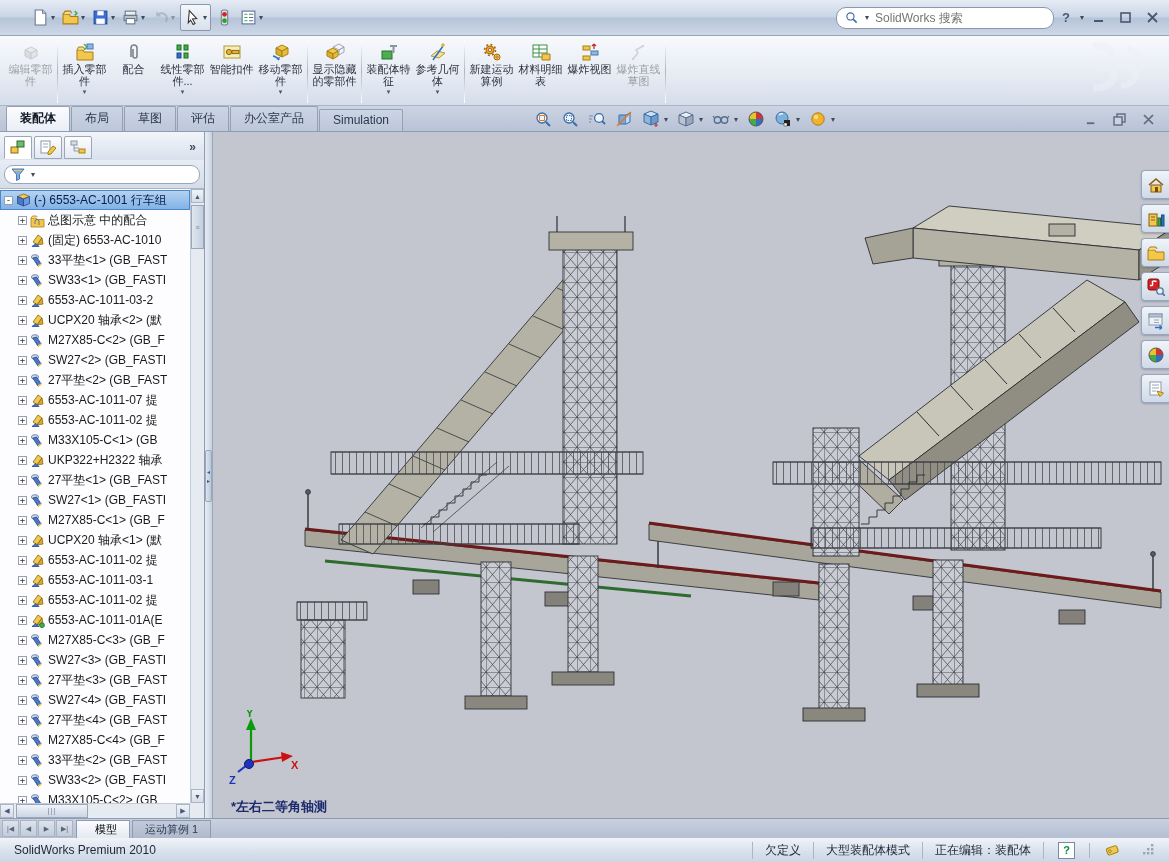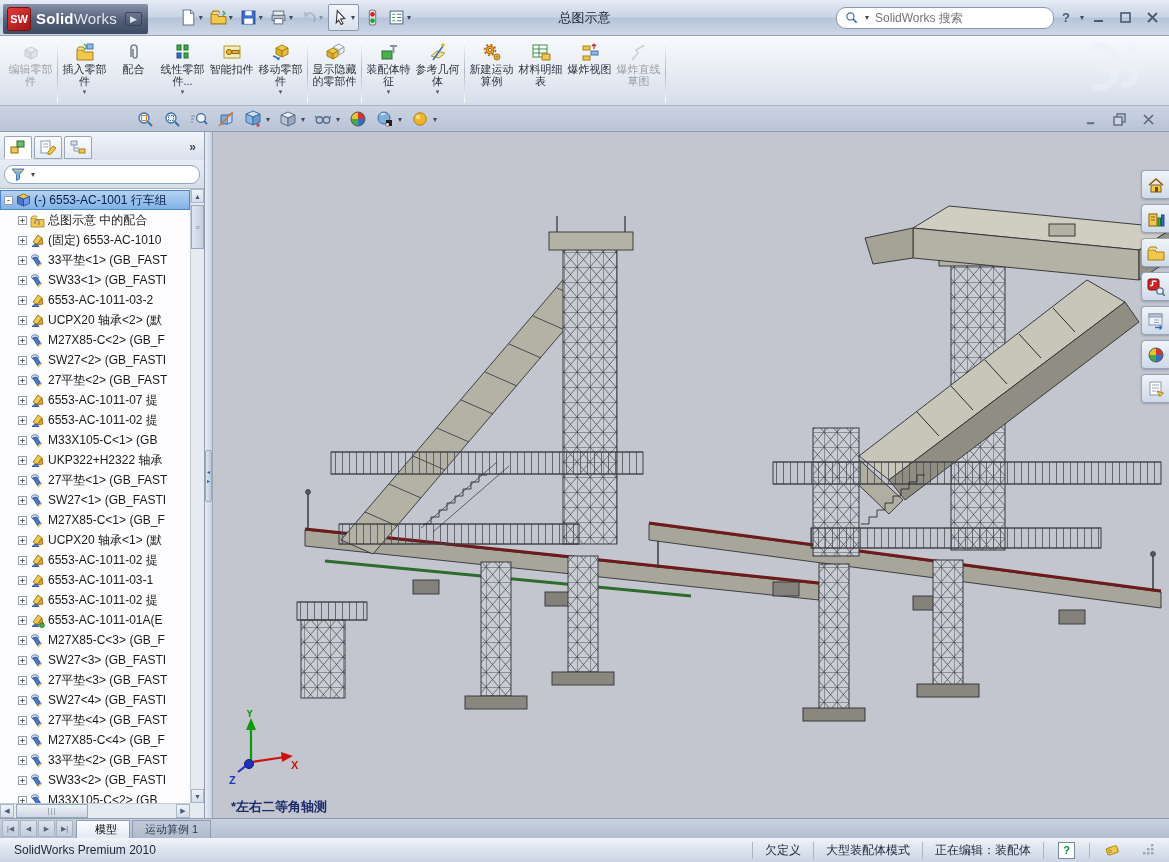--- a/index.html
+++ b/index.html
@@ -375,25 +375,20 @@
         <ellipse cx="5" cy="4" rx="3.6" ry="2.3" fill="#d8dee8" stroke="#55718f" stroke-width=".8"></ellipse>
         <path d="M2.8 5L8 13.2l3.2-2.2L6.6 4z" fill="#4a78c8" stroke="#23478f" stroke-width=".8"></path>
         <path d="M8 13.2l3.2-2.2" stroke="#f0c84f" stroke-width="1.6"></path>
       </symbol>
   </defs>
 </svg>
 
 <div class="window">
 
   <div class="titlebar">
-    <div class="logo-strip">
-      <div class="sw-logo">SW</div>
-      <div class="brand"><span class="b1">Solid</span><span class="b2">Works</span></div>
-      <div class="logo-arrow">▶</div>
-    </div>
     <div id="qat">
         <span class="qat-btn">
           <svg width="17" height="17">
             <use href="#ic-new-document"></use>
           </svg>
           <span class="dd">▾</span>
         </span>
         <span class="qat-btn">
           <svg width="17" height="17">
             <use href="#ic-open"></use>
@@ -429,21 +424,20 @@
             <use href="#ic-rebuild-traffic-light"></use>
           </svg>
         </span>
         <span class="qat-btn">
           <svg width="17" height="17">
             <use href="#ic-options"></use>
           </svg>
           <span class="dd">▾</span>
         </span>
       </div>
-    <div class="doc-title">总图示意</div>
     <div class="tb-right">
       <div class="search-pill">
         <svg width="14" height="14" viewBox="0 0 18 18">
             <circle cx="7" cy="7" r="4.6" fill="none" stroke="#3a6ea8" stroke-width="1.5"></circle>
             <path d="M10.5 10.5l4.5 4.5" stroke="#3a6ea8" stroke-width="2"></path>
           </svg>
         <span class="dd">▾</span>
         <input placeholder="SolidWorks 搜索" style="">
       </div>
       <span class="tb-glyph">?</span>
@@ -577,20 +571,28 @@
           <svg width="20" height="20">
             <use href="#ri-explode-line"></use>
           </svg>
         </div>
         <div class="rlabel">爆炸直线草图</div>
       </div>
       <div class="rsep"></div>
     </div>
 
   <div class="tabstrip">
+    <span id="ctabs" style="display:flex;align-items:flex-end;">
+        <span class="ctab active">装配体</span>
+        <span class="ctab">布局</span>
+        <span class="ctab">草图</span>
+        <span class="ctab">评估</span>
+        <span class="ctab">办公室产品</span>
+        <span class="ctab">Simulation</span>
+      </span>
     <span class="hud" id="hud">
         <span class="hud-btn">
           <svg width="18" height="18">
             <use href="#hu-zoom-to-fit"></use>
           </svg>
         </span>
         <span class="hud-btn">
           <svg width="18" height="18">
             <use href="#hu-zoom-to-area"></use>
           </svg>

